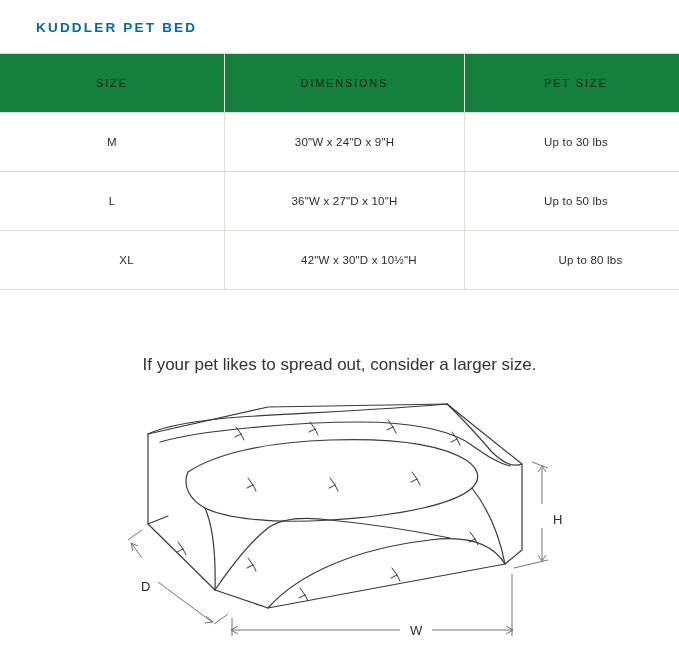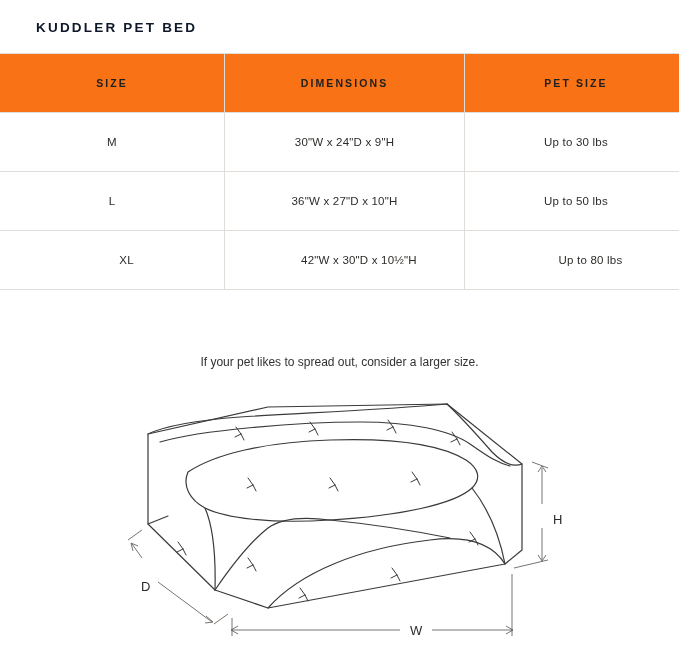--- a/index.html
+++ b/index.html
@@ -21,43 +21,43 @@
     position: relative;
     box-sizing: border-box;
   }
   .title {
     position: absolute;
     left: 36px;
     top: 20px;
     font-size: 13.5px;
     letter-spacing: 2.2px;
     font-weight: 600;
-    color: #0f172a;
+    color: #0369a1;
   }
   .size-table {
     position: absolute;
     left: 0;
     top: 53px;
     width: 679px;
     border-collapse: collapse;
     table-layout: fixed;
   }
   .size-table th, .size-table td {
     border: 1px solid #e0ddd8;
     border-left: none;
     border-right: none;
     text-align: center;
     vertical-align: middle;
   }
   .size-table th {
-    background: #f97316;
+    background: #15803d;
     height: 56px;
     font-size: 10.5px;
     letter-spacing: 2.1px;
-    font-weight: 700;
+    font-weight: 400;
     color: #22201e;
     text-transform: uppercase;
   }
   .size-table td {
     height: 56px;
     font-size: 11.5px;
     color: #2e2c2a;
     letter-spacing: 0.2px;
   }
   .size-table .col-sep {
@@ -70,21 +70,21 @@
   .col-size { width: 222px; }
   .col-dim  { width: 237px; }
   .col-pet  { width: 220px; }
 
   .caption {
     position: absolute;
     top: 355px;
     left: 0;
     width: 679px;
     text-align: center;
-    font-size: 12px;
+    font-size: 17px;
     color: #333130;
   }
   .figure {
     position: absolute;
     left: 0;
     top: 382px;
     width: 679px;
     height: 262px;
   }
   svg { display: block; }

